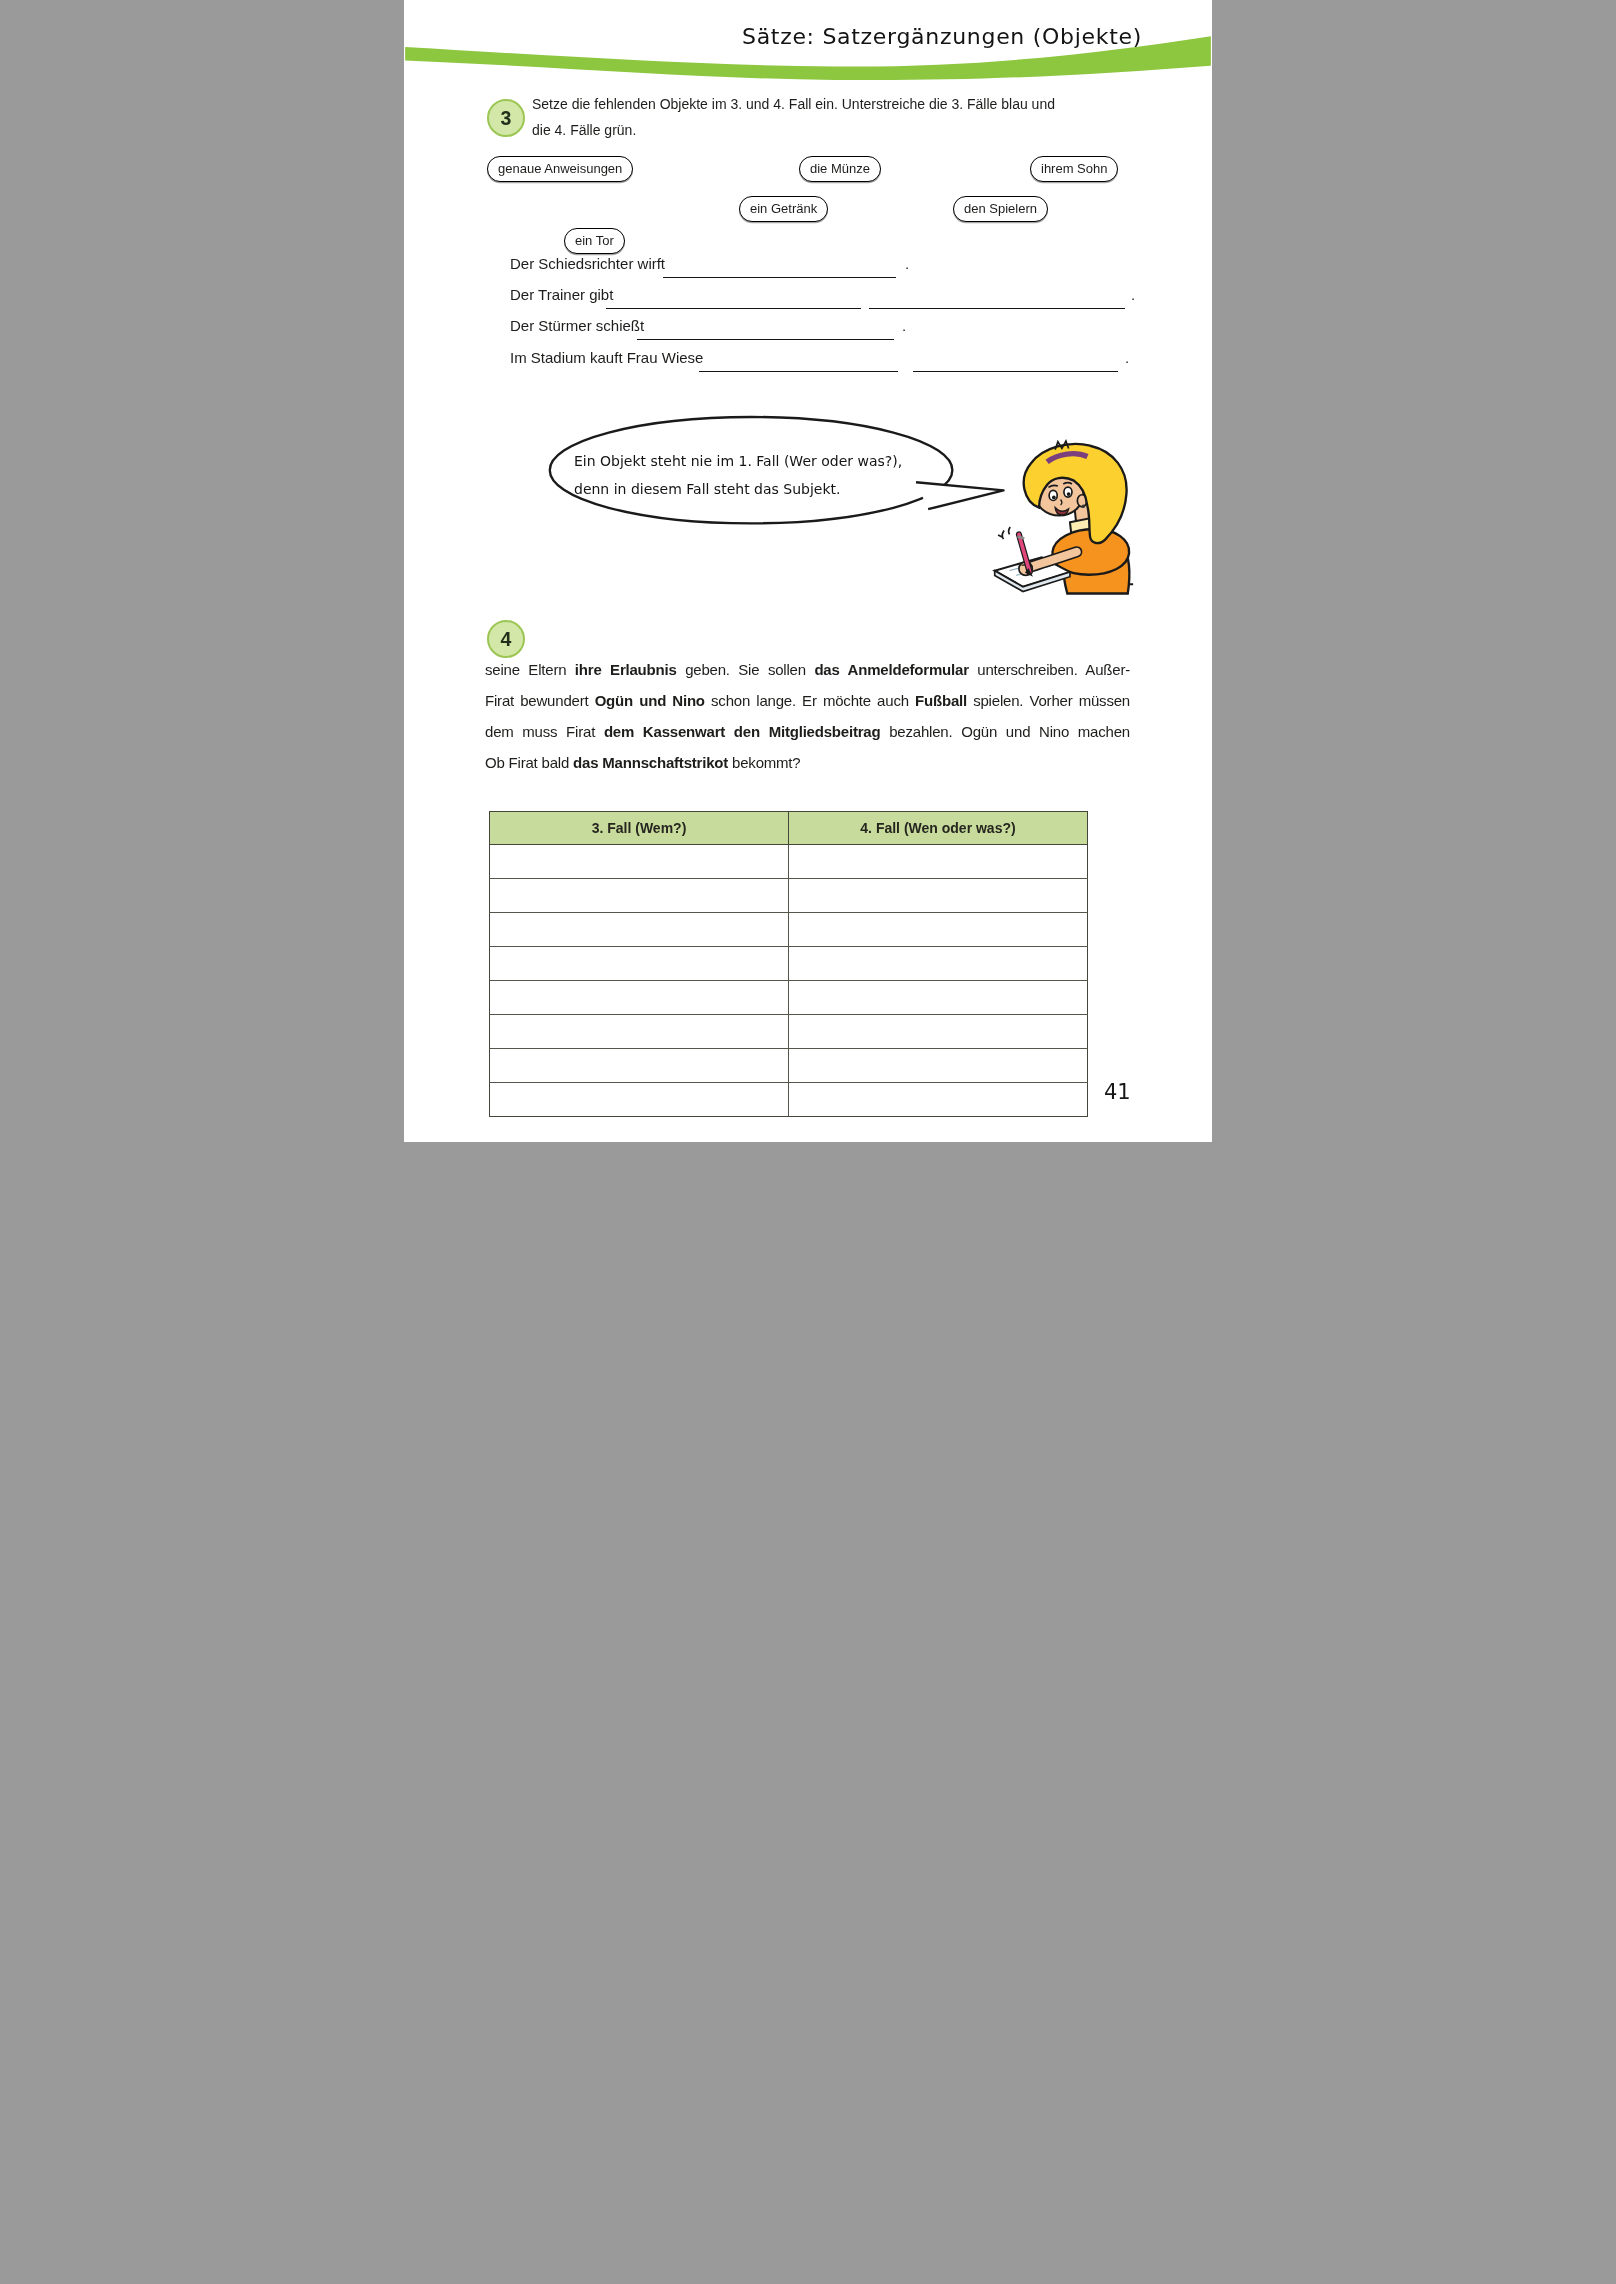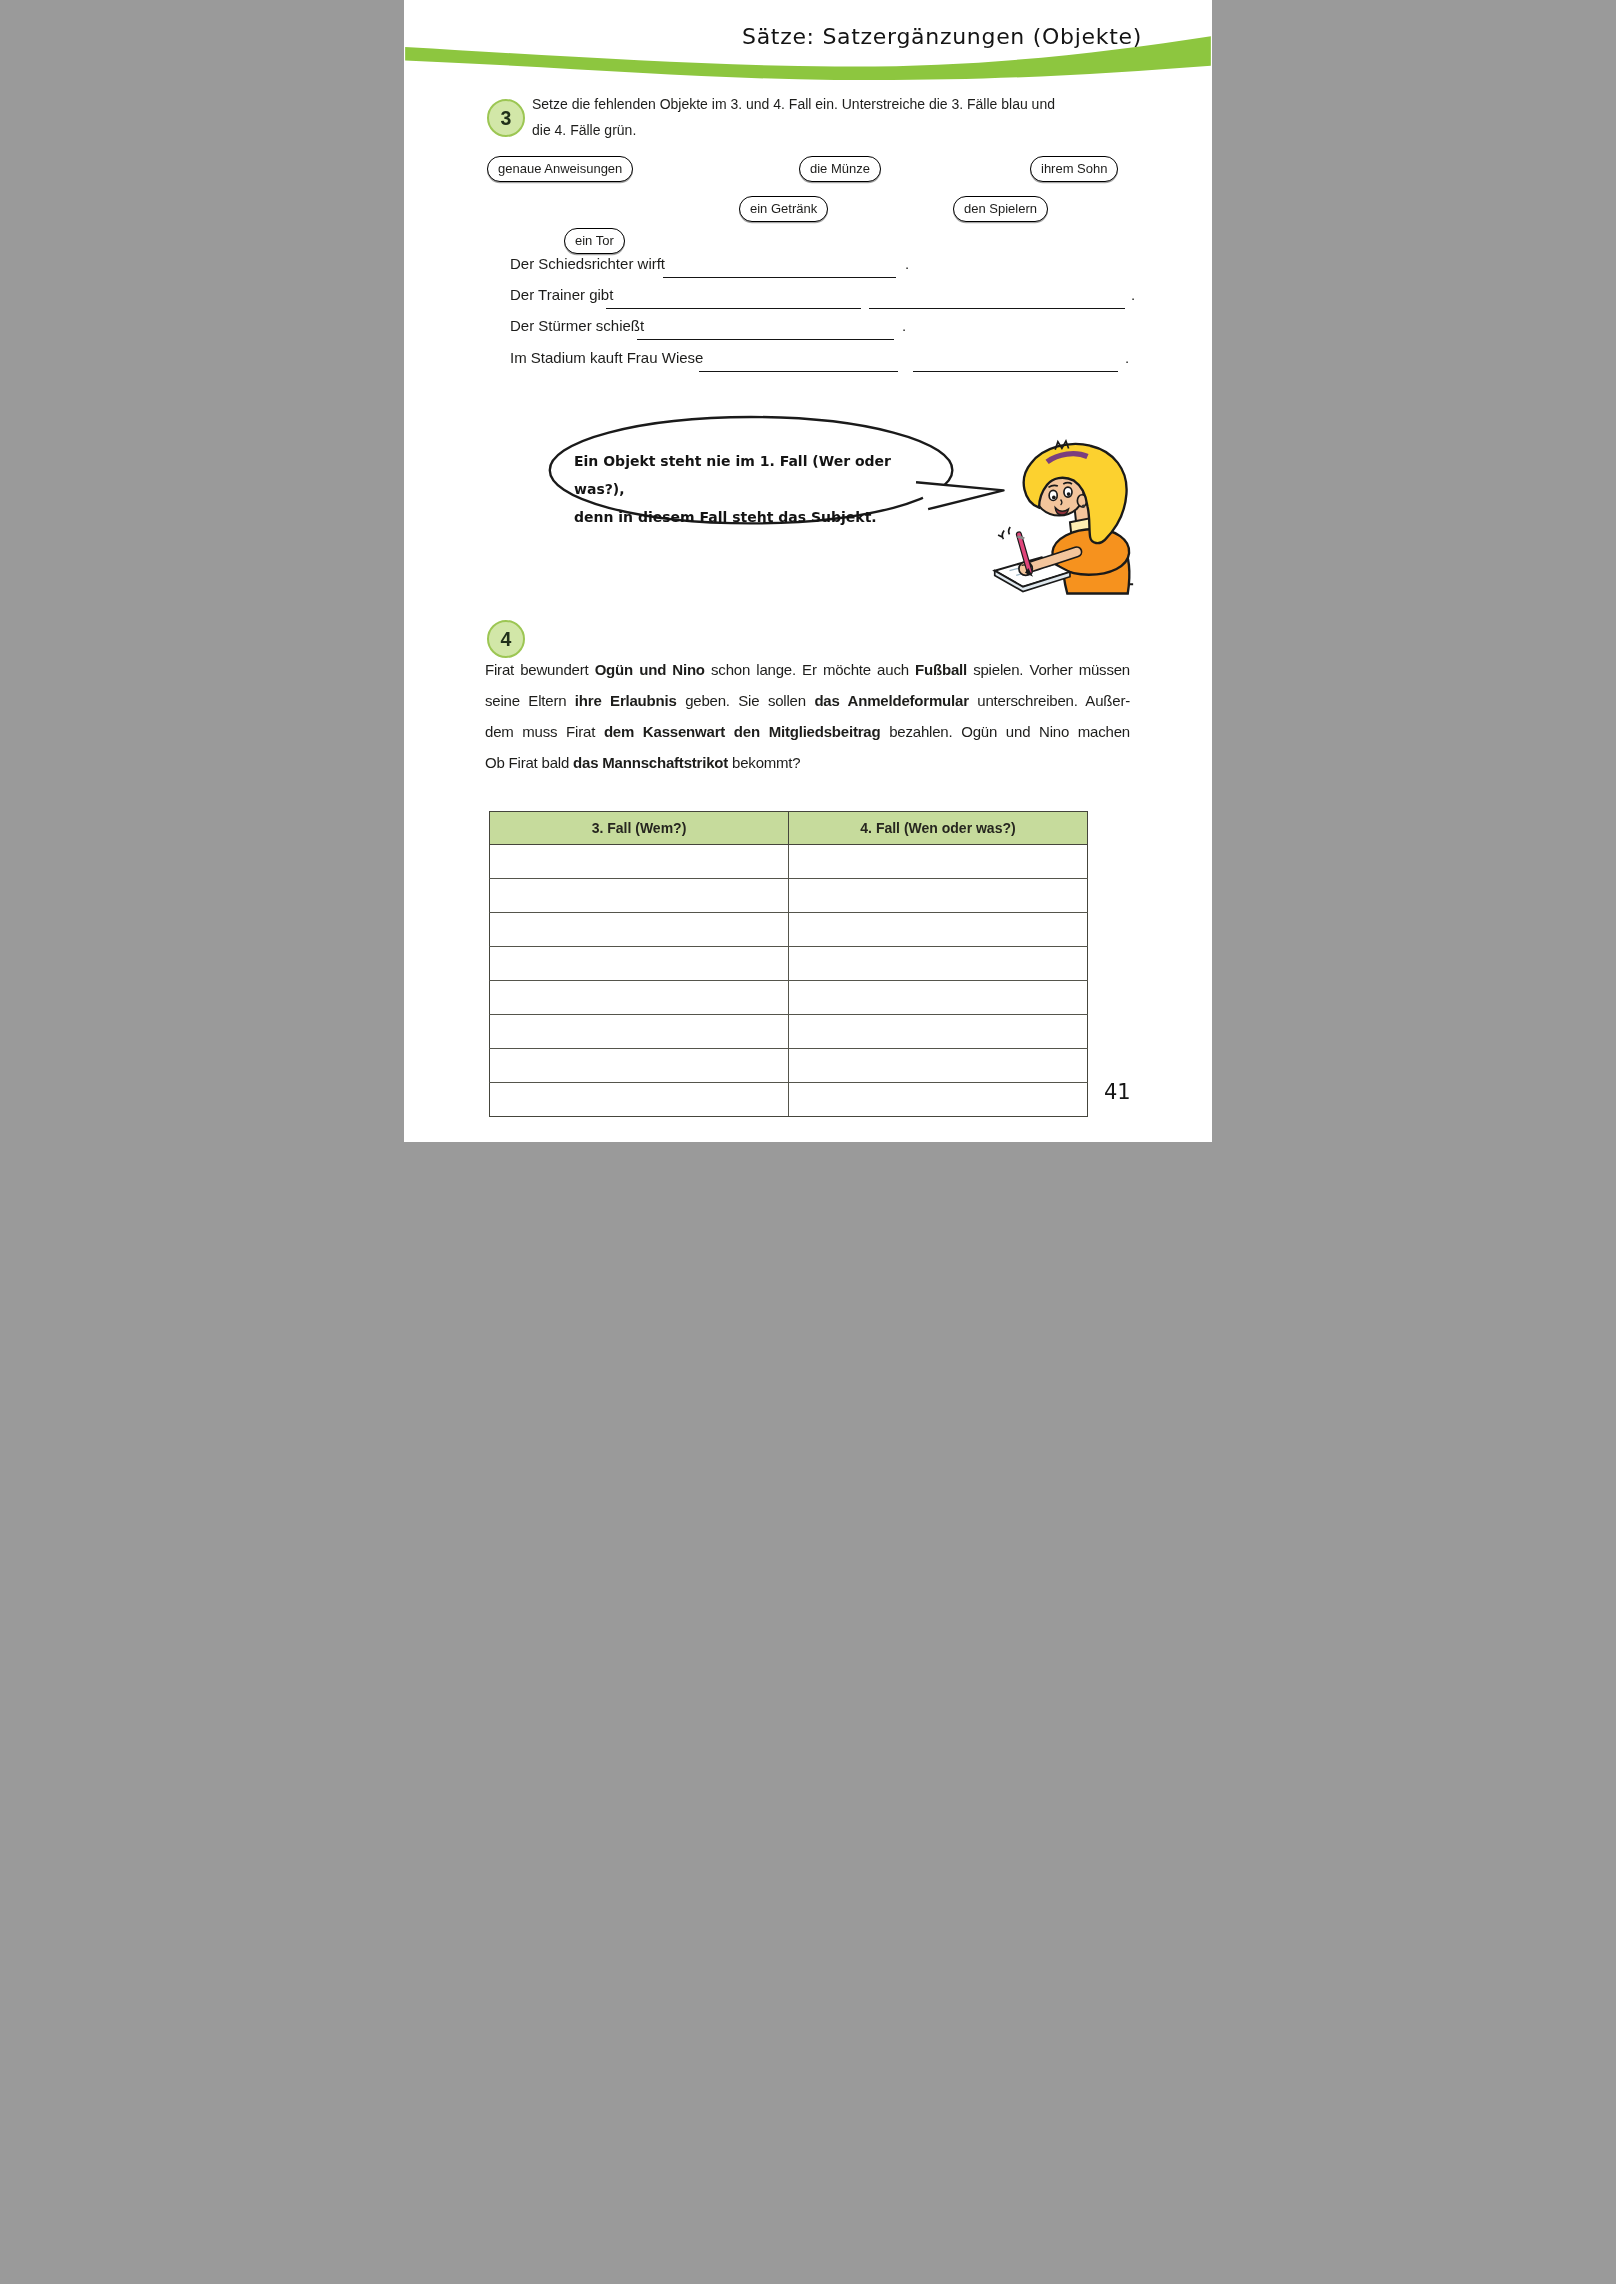--- a/index.html
+++ b/index.html
@@ -33,21 +33,21 @@
   .slabel{position:absolute;left:0;top:0;white-space:nowrap;margin-left:25px;}
   .blank{position:absolute;top:-1.3px;height:23px;border-bottom:1.7px solid #151515;}
   .s1 .b1{left:178px;width:233px;} .s1 .dot{left:420px;}
   .s2 .b1{left:121px;width:255px;} .s2 .b2{left:384px;width:256px;} .s2 .dot{left:646px;}
   .s3 .b1{left:152px;width:257px;} .s3 .dot{left:417px;}
   .s4 .b1{left:214px;width:199px;} .s4 .b2{left:428px;width:205px;} .s4 .dot{left:640px;}
   .dot{position:absolute;top:0;font-size:15px;}
 
   .bubble-svg{position:absolute;left:135px;top:408px;}
   .bubble-text{position:absolute;left:170px;top:447px;width:364px;
-        font-family:"DejaVu Sans",sans-serif;font-size:14px;line-height:28px;color:#141414;font-weight:bold;}
+        font-family:"DejaVu Sans",sans-serif;font-size:14px;line-height:28px;color:#141414;}
 
   .girl-svg{position:absolute;left:584px;top:439px;}
 
   .para{position:absolute;left:81px;top:661px;width:645px;font-size:15px;letter-spacing:-0.2px;}
   .pline{height:31px;white-space:nowrap;overflow:visible;}
   .pline.just{text-align:justify;text-align-last:justify;}
   .pline .b{font-weight:bold;}
 
   table.obj{position:absolute;left:85px;top:811px;width:599px;border-collapse:collapse;
         table-layout:fixed;}
@@ -156,22 +156,22 @@
     <path d="M60,192 L67,205 L55,199 Z" fill="#1a1a1a"></path>
     <path d="M44,145 L54,148" stroke="#8a8a8a" stroke-width="4"></path>
     <path d="M24,136 q-5,7 -1,13 M33,131 q-4,6 -1,11 M15,143 l6,3" stroke="#1a1a1a" stroke-width="2.5" fill="none"></path>
   </svg>
 
   <div class="task-circle circle4">
     <span>4</span>
   </div>
 
   <div class="para">
+      <div class="pline just"><span>seine Eltern </span><span class="b">ihre Erlaubnis</span><span> geben. Sie sollen </span><span class="b">das Anmeldeformular</span><span> unterschreiben. Außer-</span></div>
       <div class="pline just"><span>Firat bewundert </span><span class="b">Ogün und Nino</span><span> schon lange. Er möchte auch </span><span class="b">Fußball</span><span> spielen. Vorher müssen</span></div>
-      <div class="pline just"><span>seine Eltern </span><span class="b">ihre Erlaubnis</span><span> geben. Sie sollen </span><span class="b">das Anmeldeformular</span><span> unterschreiben. Außer-</span></div>
       <div class="pline just"><span>dem muss Firat </span><span class="b">dem Kassenwart den Mitgliedsbeitrag</span><span> bezahlen. Ogün und Nino machen</span></div>
       <div class="pline"><span>Ob Firat bald </span><span class="b">das Mannschaftstrikot</span><span> bekommt?</span></div>
     </div>
 
   <table class="obj">
     <thead>
       <tr>
         <th>3. Fall (Wem?)</th>
         <th>4. Fall (Wen oder was?)</th>
       </tr>

